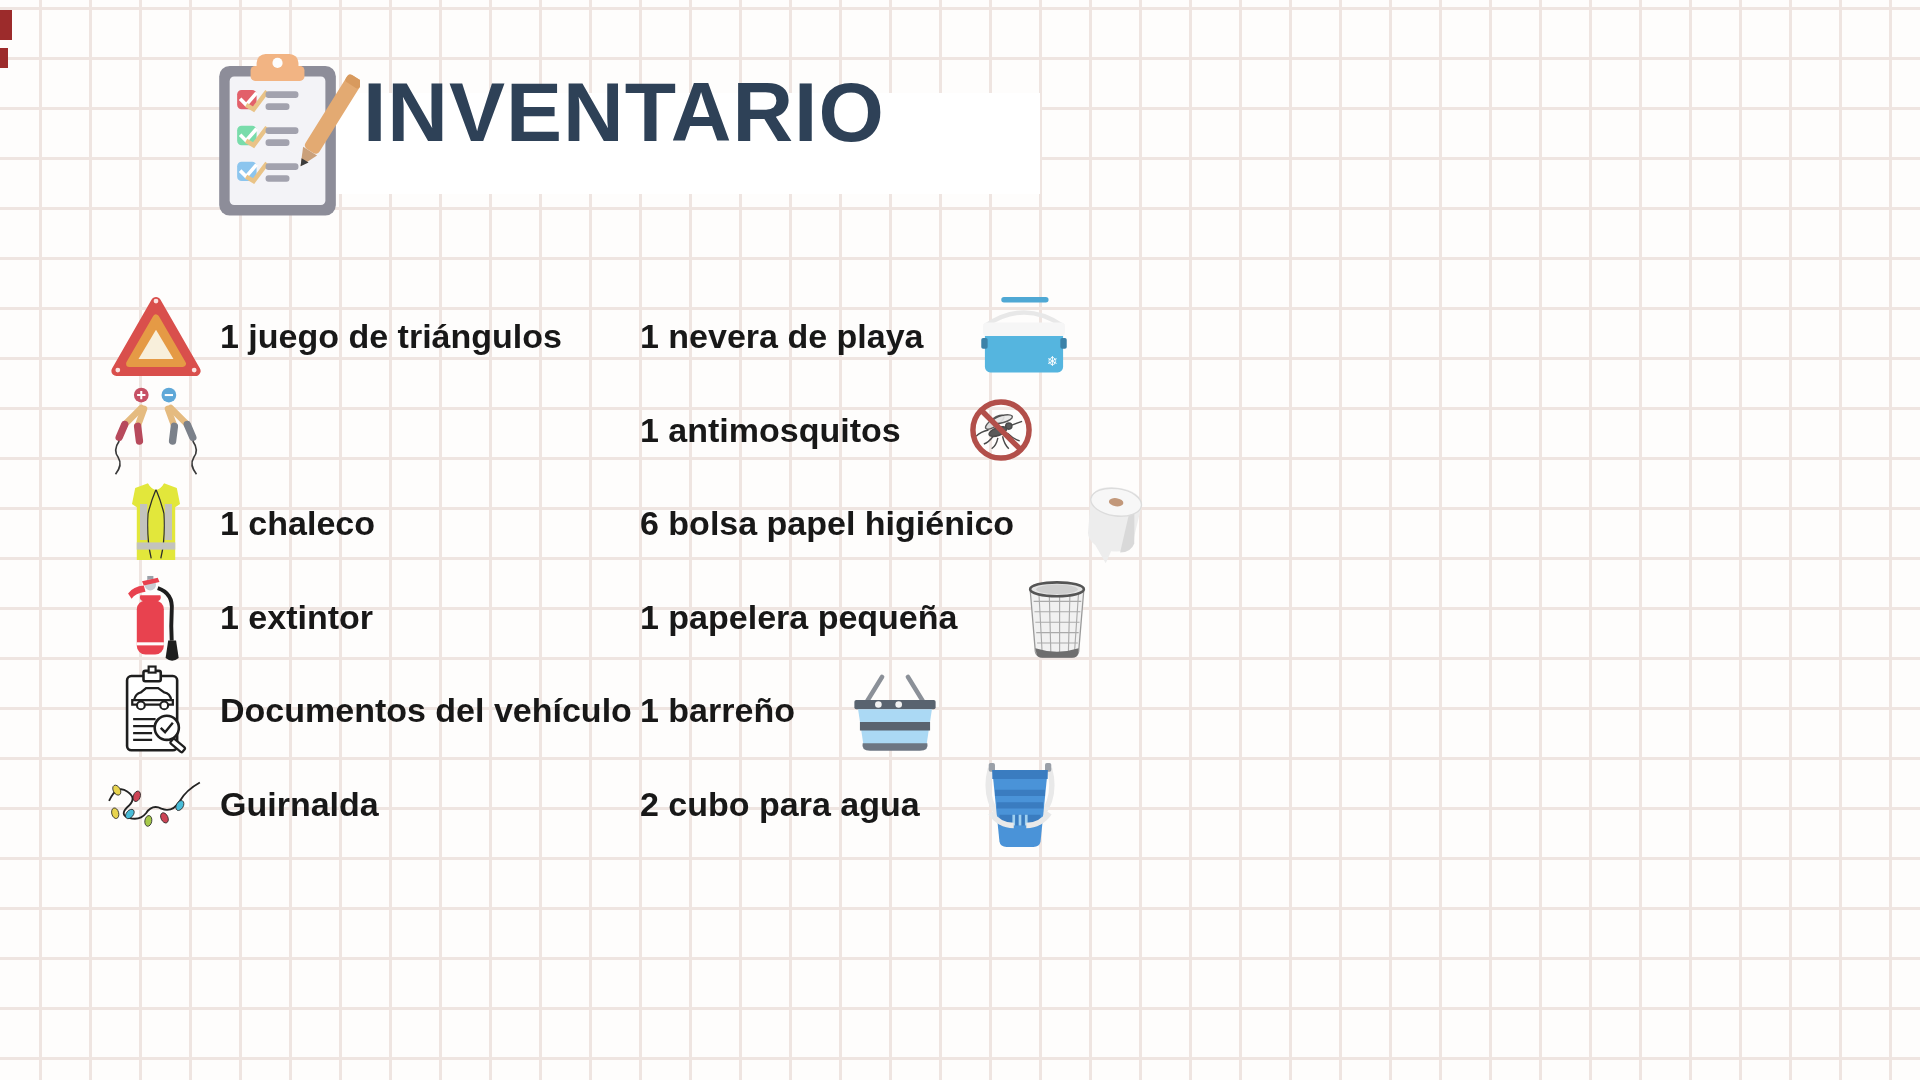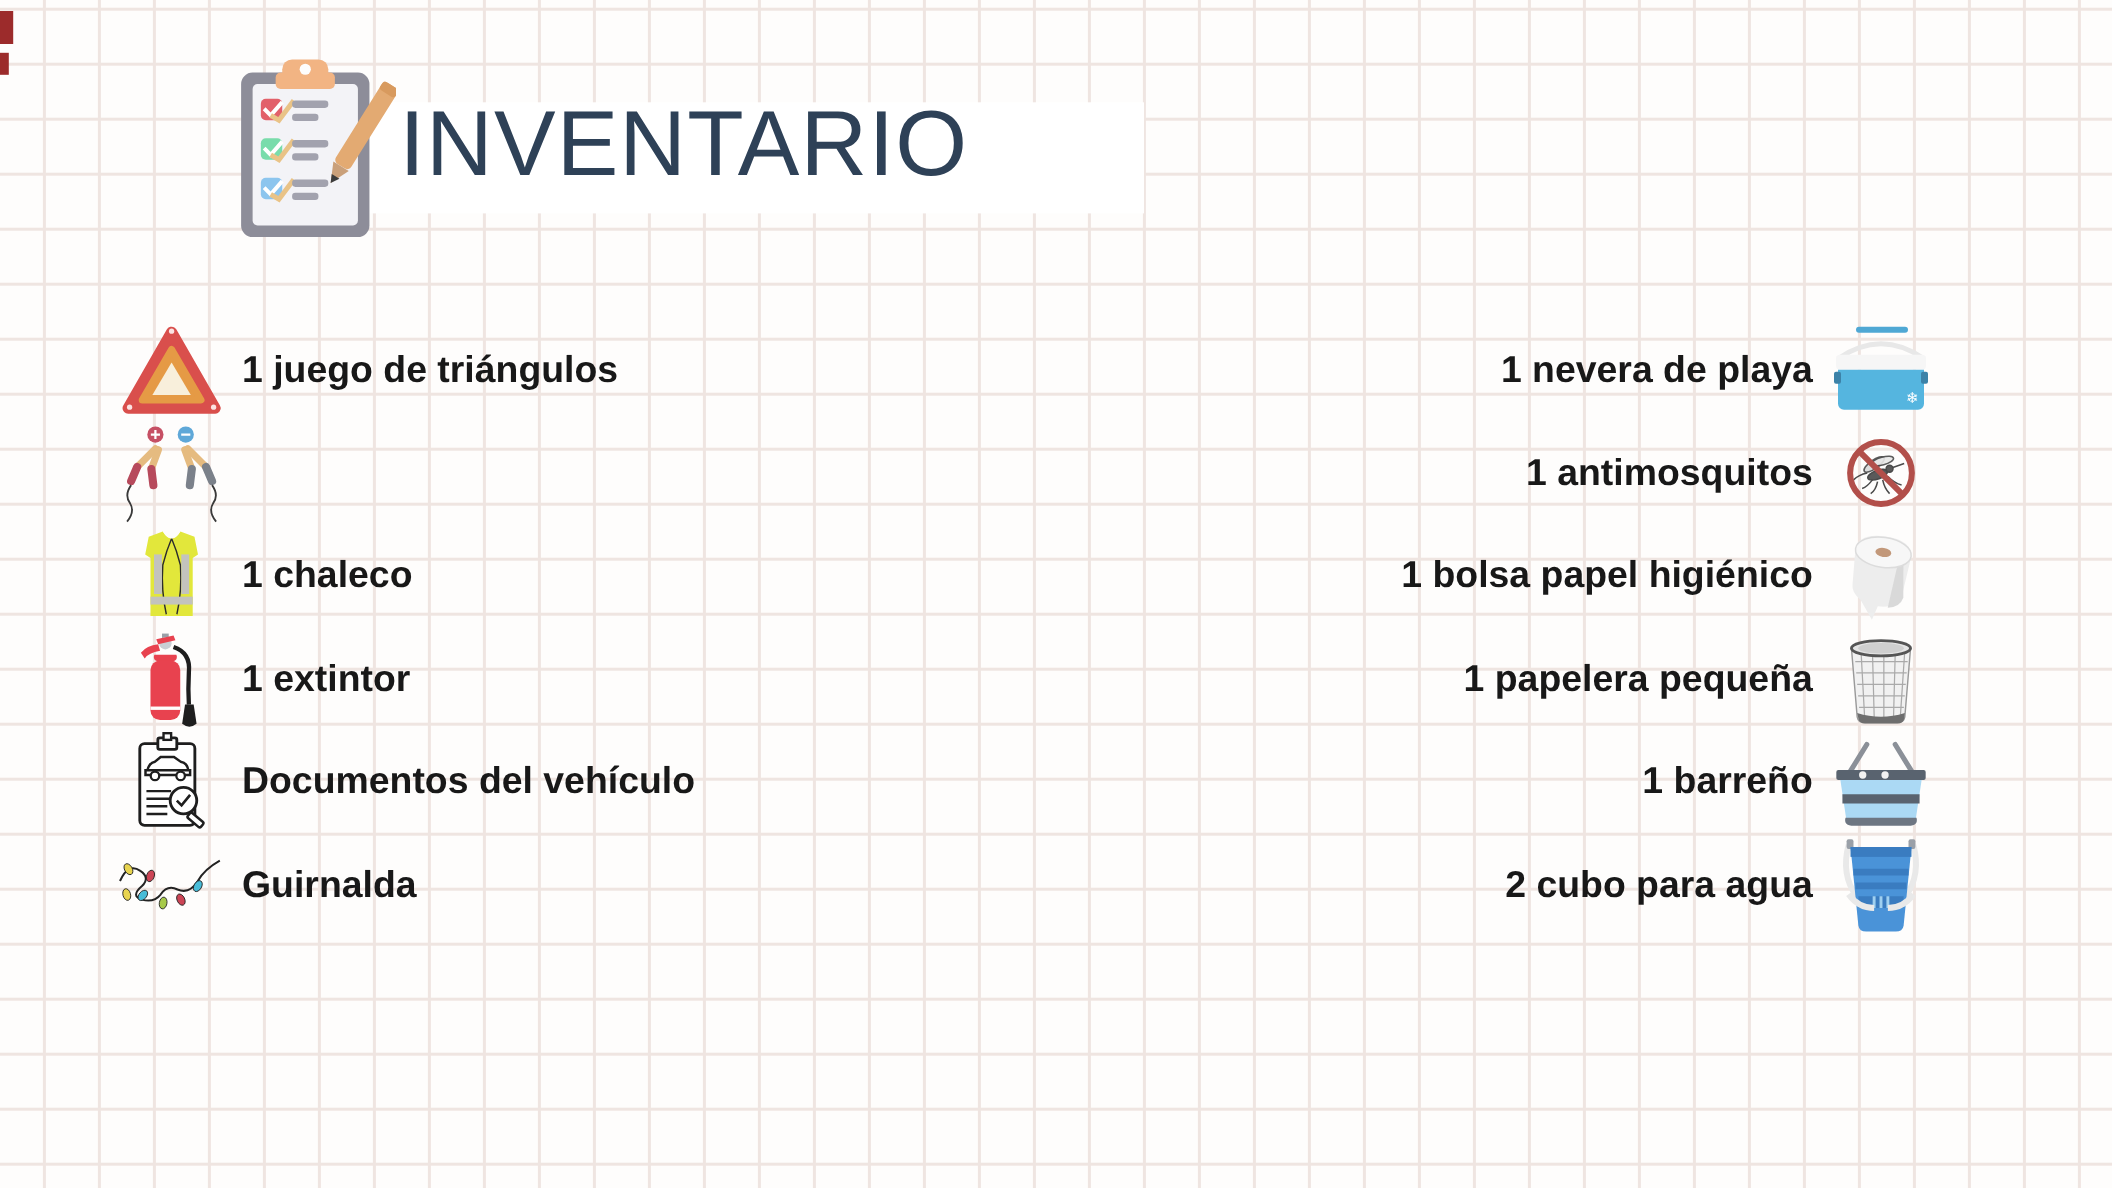--- a/index.html
+++ b/index.html
@@ -18,32 +18,32 @@
   .edge-mark{position:absolute;left:0;background:#9c2b2b;}
   .edge-mark.m1{top:10px;width:12px;height:30px;}
   .edge-mark.m2{top:48px;width:8px;height:20px;}
 
   
   .title-box{
     position:absolute;left:292px;top:93px;width:748px;height:101px;
     background:#ffffff;
   }
   .page-title{
-    position:absolute;left:363px;top:82px;width:700px;
-    font-size:84px;font-weight:normal;letter-spacing:1px;
+    position:absolute;left:363px;top:64px;width:700px;
+    font-size:84px;font-weight:bold;letter-spacing:1px;
     color:#2e4157;
   }
   .clipboard-icon{position:absolute;left:210px;top:48px;}
 
   
   .list{position:absolute;top:290px;display:flex;flex-direction:column;}
   .list.left{left:106px;width:720px;}
   .list.right{left:640px;width:1120px;}
   .row{height:93.5px;display:flex;align-items:center;}
-  .list.right .row{justify-content:flex-end;}
+  .list.right .row{justify-content:flex-start;gap:38px;}
   .icon-slot{width:100px;display:flex;justify-content:center;align-items:center;flex:0 0 100px;}
   .label{font-size:34px;font-weight:bold;color:#181818;white-space:nowrap;}
   .list.left .label{margin-left:14px;}
   .list.right .label{margin-right:12px;text-align:right;}
 </style>
 </head>
 <body>
 
 <div class="canvas">
 
@@ -233,21 +233,21 @@
             <path d="M40 58 q-6 8 -12 10 M46 60 q-2 10 -8 14 M52 58 q2 10 8 16 M58 54 q8 8 16 10"></path>
             <path d="M34 50 q-10 2 -16 8"></path>
           </g>
           <circle cx="50" cy="50" r="36" stroke="#b24f4a" stroke-width="7" fill="none"></circle>
           <path d="M25 25 L75 75" stroke="#b24f4a" stroke-width="7"></path>
         </svg>
       </span>
     </div>
 
     <div class="row">
-      <span class="label">1 bolsa papel higiénico</span>
+      <span class="label">6 bolsa papel higiénico</span>
       <span class="icon-slot">
         <svg width="82" height="92" viewBox="0 0 90 100">
           <g transform="rotate(8 45 50)">
             <path d="M16 28 q0 -18 28 -18 q28 0 28 18 l-4 42 q-6 10 -22 10 l-4 14 l-14 -18 q-10 -6 -10 -14 z" fill="#ededed"></path>
             <path d="M64 24 l6 44 q-2 10 -14 12 l4 -46 z" fill="#d9d9d9"></path>
             <ellipse cx="44" cy="26" rx="28" ry="15" fill="#f7f7f7" stroke="#dcdcdc" stroke-width="1.5"></ellipse>
             <ellipse cx="44" cy="26" rx="8" ry="4.5" fill="#c2987a"></ellipse>
           </g>
         </svg>
       </span>

